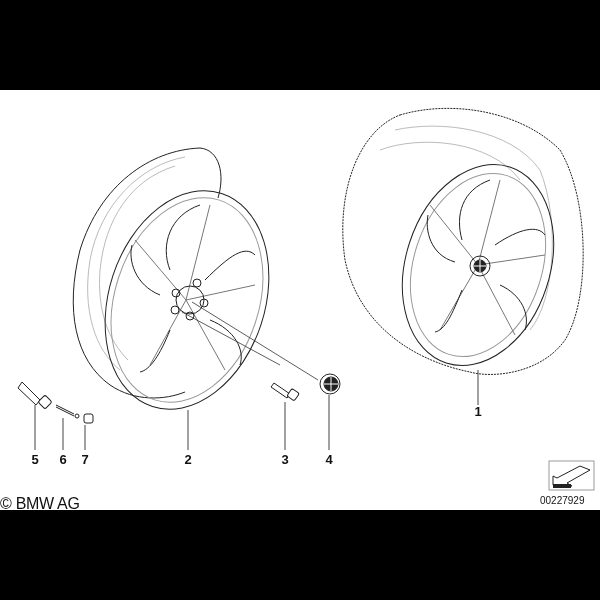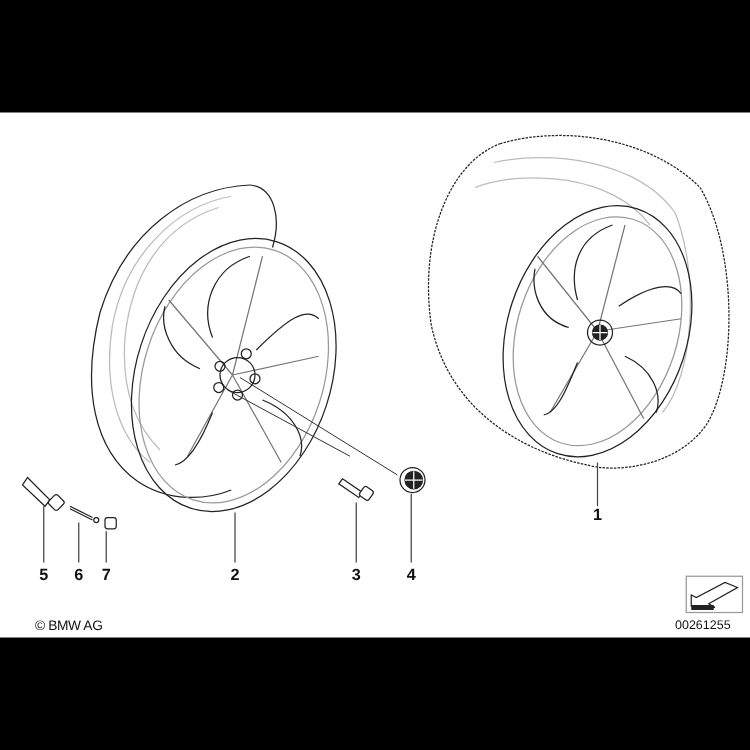--- a/index.html
+++ b/index.html
@@ -1,20 +1,20 @@
 <!DOCTYPE html>
 <html><head>
 <meta charset="utf-8">
 <style>
   html,body{margin:0;padding:0;background:#000;}
   #stage{position:relative;width:600px;height:600px;background:#000;overflow:hidden;font-family:"Liberation Sans",sans-serif;}
   #canvas{position:absolute;left:0;top:90px;width:600px;height:420px;background:#fff;}
   #canvas svg{position:absolute;left:0;top:0;}
   .callout{position:absolute;font-weight:bold;font-size:13px;color:#111;transform:translateX(-50%);}
-  .copyright{position:absolute;left:28px;top:495px;font-size:11px;color:#111;letter-spacing:-0.3px;}
+  .copyright{position:absolute;left:0;top:495px;font-size:16px;color:#111;letter-spacing:-0.3px;}
   .diagram-id{position:absolute;left:540px;top:495px;font-size:10px;color:#111;}
 </style>
 </head>
 <body>
 
 <div id="stage">
   <div id="canvas">
     <svg width="600" height="420" viewBox="0 90 600 420">
 
       <g fill="none" stroke="#222" stroke-width="1">
@@ -102,14 +102,14 @@
 
   <div class="callout" style="left:478px;top:404px;">1</div>
   <div class="callout" style="left:188px;top:452px;">2</div>
   <div class="callout" style="left:285px;top:452px;">3</div>
   <div class="callout" style="left:329px;top:452px;">4</div>
   <div class="callout" style="left:35px;top:452px;">5</div>
   <div class="callout" style="left:63px;top:452px;">6</div>
   <div class="callout" style="left:85px;top:452px;">7</div>
 
   <div class="copyright">© BMW AG</div>
-  <div class="diagram-id">00261255</div>
+  <div class="diagram-id">00227929</div>
 </div>
 
 </body></html>

